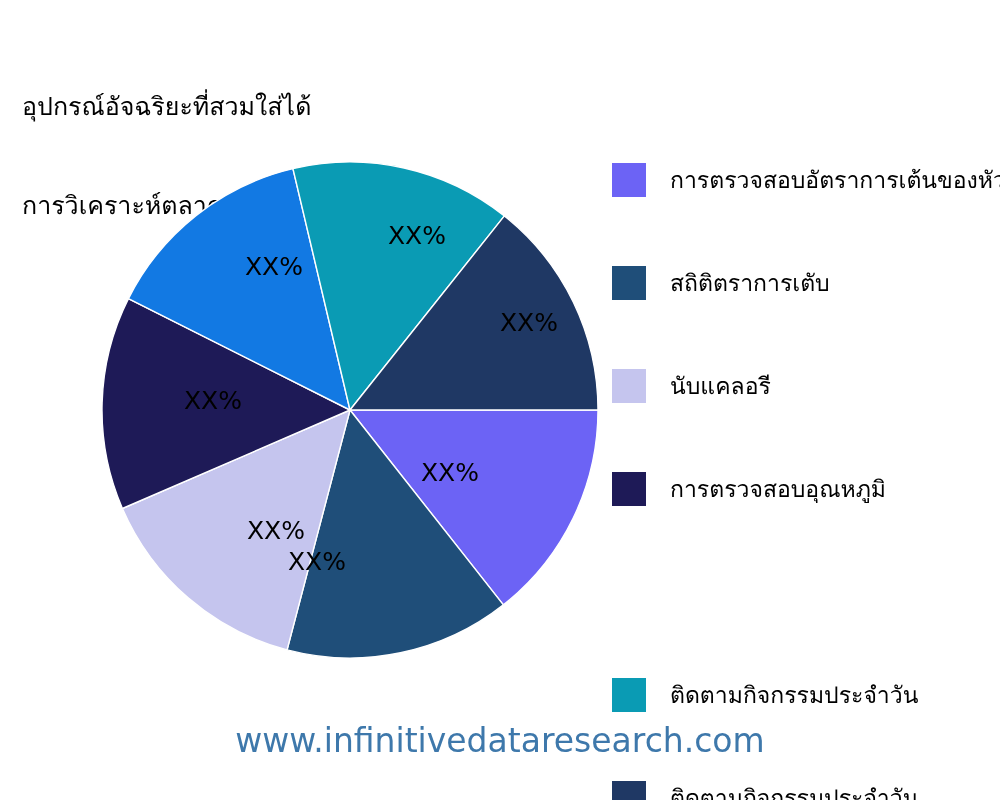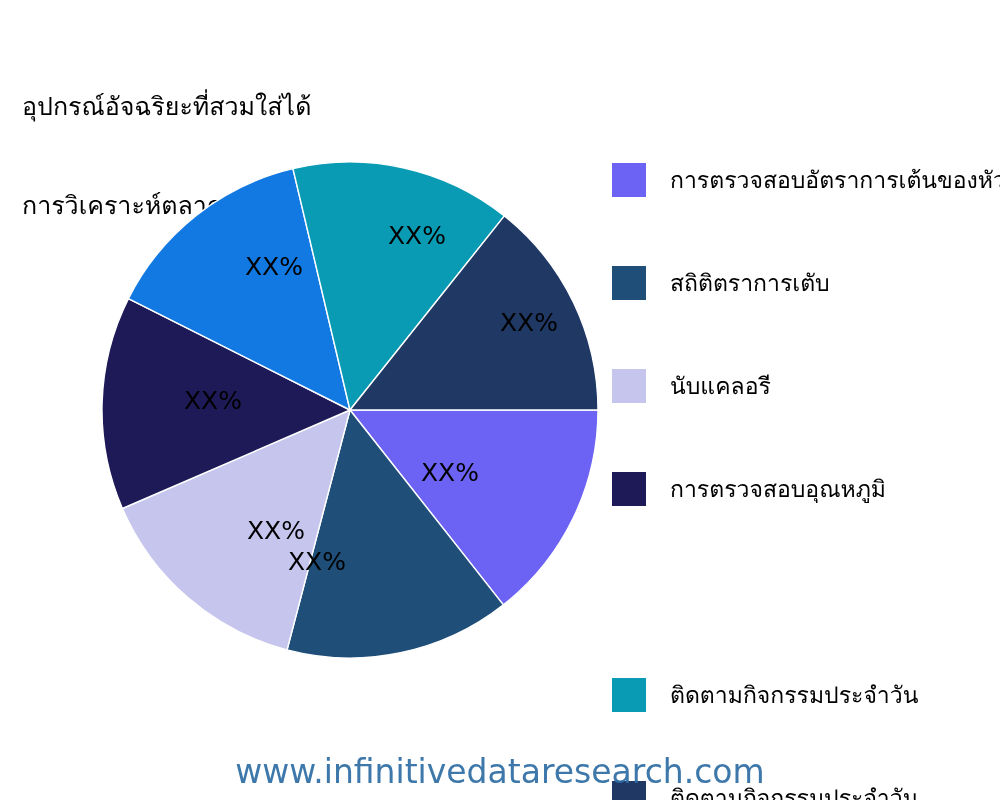--- a/index.html
+++ b/index.html
@@ -84,21 +84,21 @@
     font-size: 23px;
     line-height: 28px;
     color: #000000;
     white-space: nowrap;
   }
 
   
   #watermark {
     position: absolute;
     left: 0;
-    top: 752px;
+    top: 721px;
     width: 1000px;
     text-align: center;
     font-size: 33px;
     color: #2E6DA4;
     opacity: 0.92;
     letter-spacing: 0px;
     white-space: nowrap;
     pointer-events: none;
   }
 </style>

